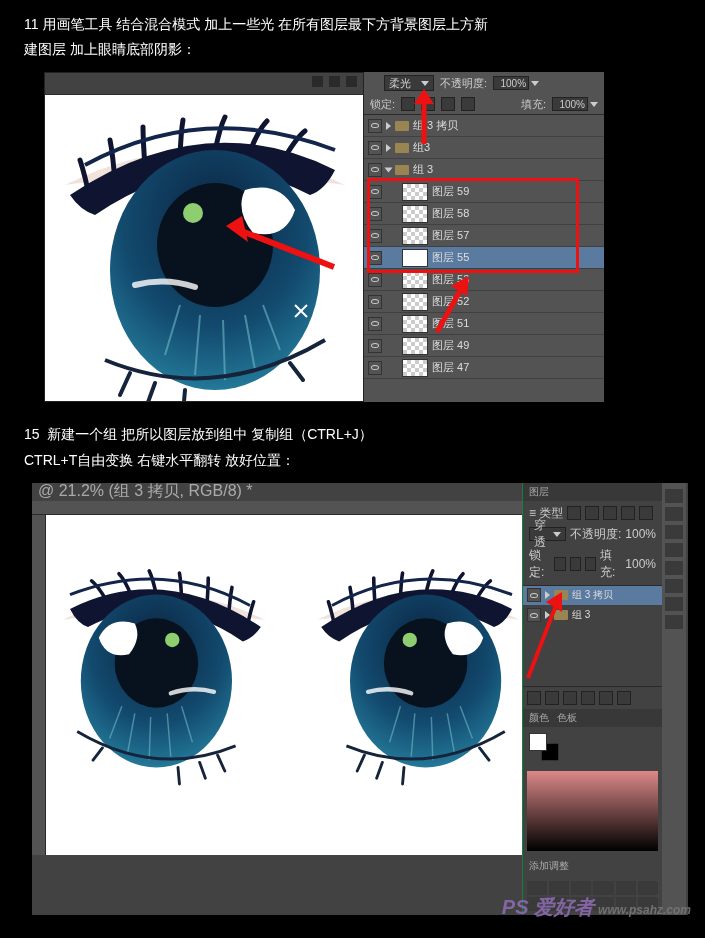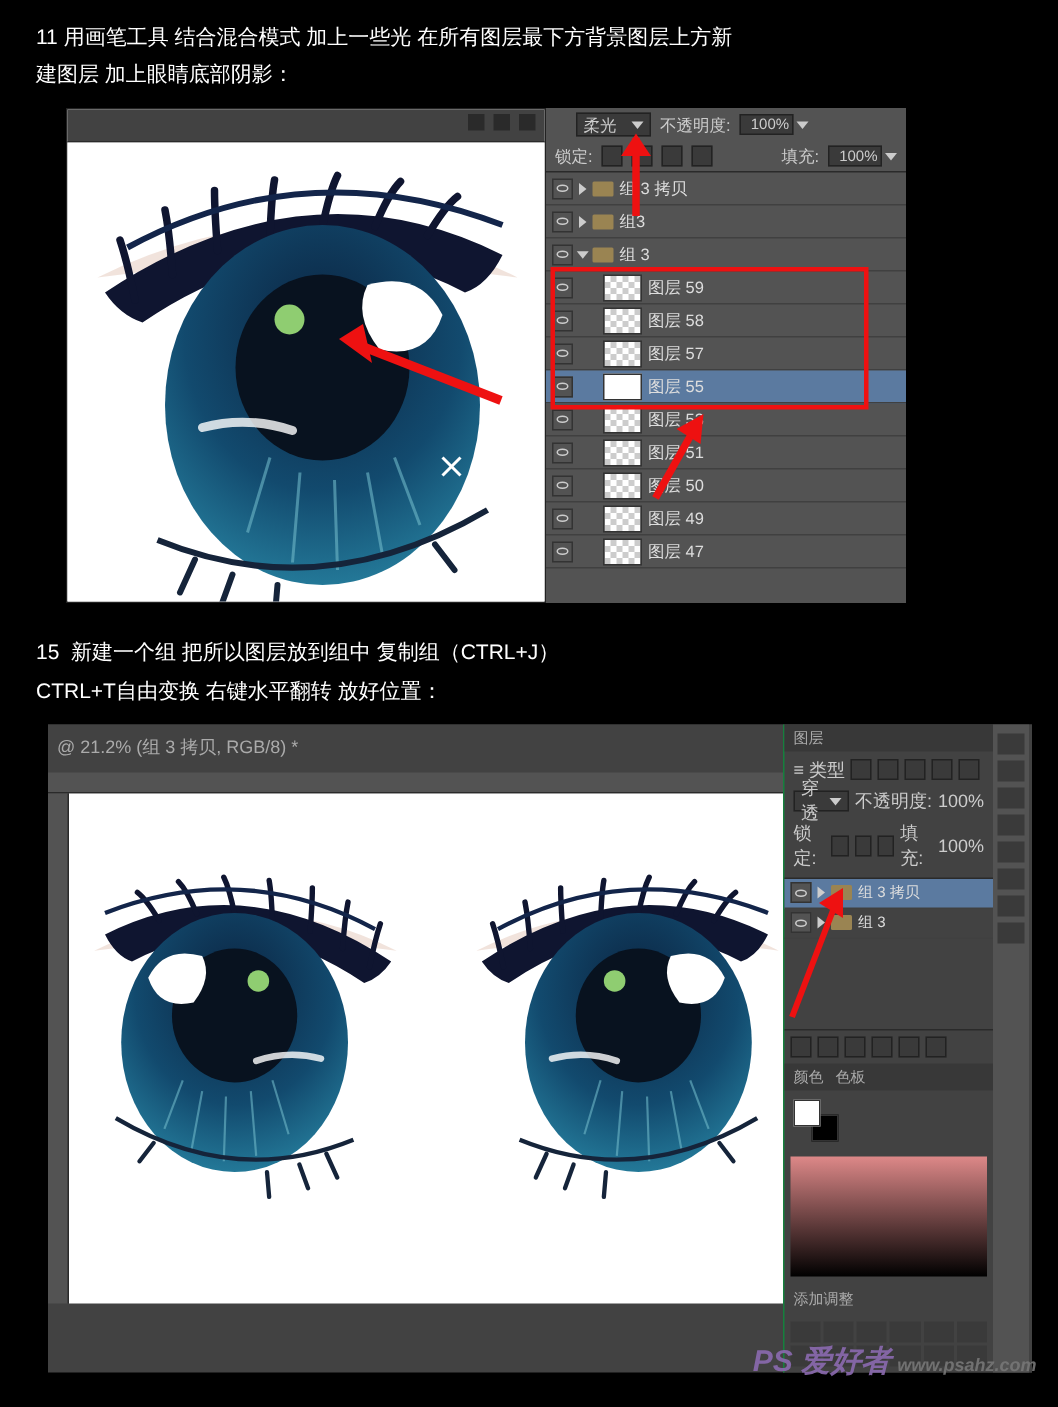--- a/index.html
+++ b/index.html
@@ -38,21 +38,21 @@
 .thumb{width:26px;height:18px;background:repeating-conic-gradient(#ccc 0 25%,#fff 0 50%) 0 0/8px 8px;border:1px solid #333}
 .lname{color:#ddd}
 .grpname{color:#ddd}
 
 .redbox{position:absolute;border:3px solid #e11;pointer-events:none}
 .redarrow{position:absolute;pointer-events:none}
 
 
 .shot2{display:flex;background:#424242;width:656px;margin-left:4px;position:relative}
 .left2{width:490px}
-.doctab2{background:#424242;height:18px;padding:16px 6px;color:#aaa;font-size:12px;display:flex;align-items:center}
+.doctab2{background:#424242;height:18px;padding:2px 6px;color:#aaa;font-size:16px;display:flex;align-items:center}
 .ruler-h{height:14px;background:#535353;border-bottom:1px solid #2a2a2a}
 .c2wrap{display:flex}
 .ruler-v{width:14px;background:#535353;border-right:1px solid #2a2a2a}
 .canvas2{background:#fff;width:476px;height:340px;position:relative;overflow:hidden}
 
 .right2{width:166px;background:#424242;font-size:10px;color:#ccc;display:flex}
 .panelcol{width:140px;border-left:1px solid #15803d}
 .toolstrip{width:24px;background:#535353;display:flex;flex-direction:column;gap:4px;padding-top:6px;align-items:center}
 .toolstrip .t{width:18px;height:14px;background:#3a3a3a}
 .paneltabs{display:flex;background:#383838;height:18px;align-items:center;padding:0 6px;gap:8px}
@@ -233,29 +233,29 @@
               <span class="spacer12"></span>
               <span class="thumb"></span>
               <span class="lname">图层 53</span>
             </div>
       <div class="layer">
               <span class="vis">
                 <span class="eye-icon"></span>
               </span>
               <span class="spacer12"></span>
               <span class="thumb"></span>
+              <span class="lname">图层 52</span>
+            </div>
+      <div class="layer">
+              <span class="vis">
+                <span class="eye-icon"></span>
+              </span>
+              <span class="spacer12"></span>
+              <span class="thumb"></span>
               <span class="lname">图层 51</span>
-            </div>
-      <div class="layer">
-              <span class="vis">
-                <span class="eye-icon"></span>
-              </span>
-              <span class="spacer12"></span>
-              <span class="thumb"></span>
-              <span class="lname">图层 50</span>
             </div>
       <div class="layer">
               <span class="vis">
                 <span class="eye-icon"></span>
               </span>
               <span class="spacer12"></span>
               <span class="thumb"></span>
               <span class="lname">图层 49</span>
             </div>
       <div class="layer">

